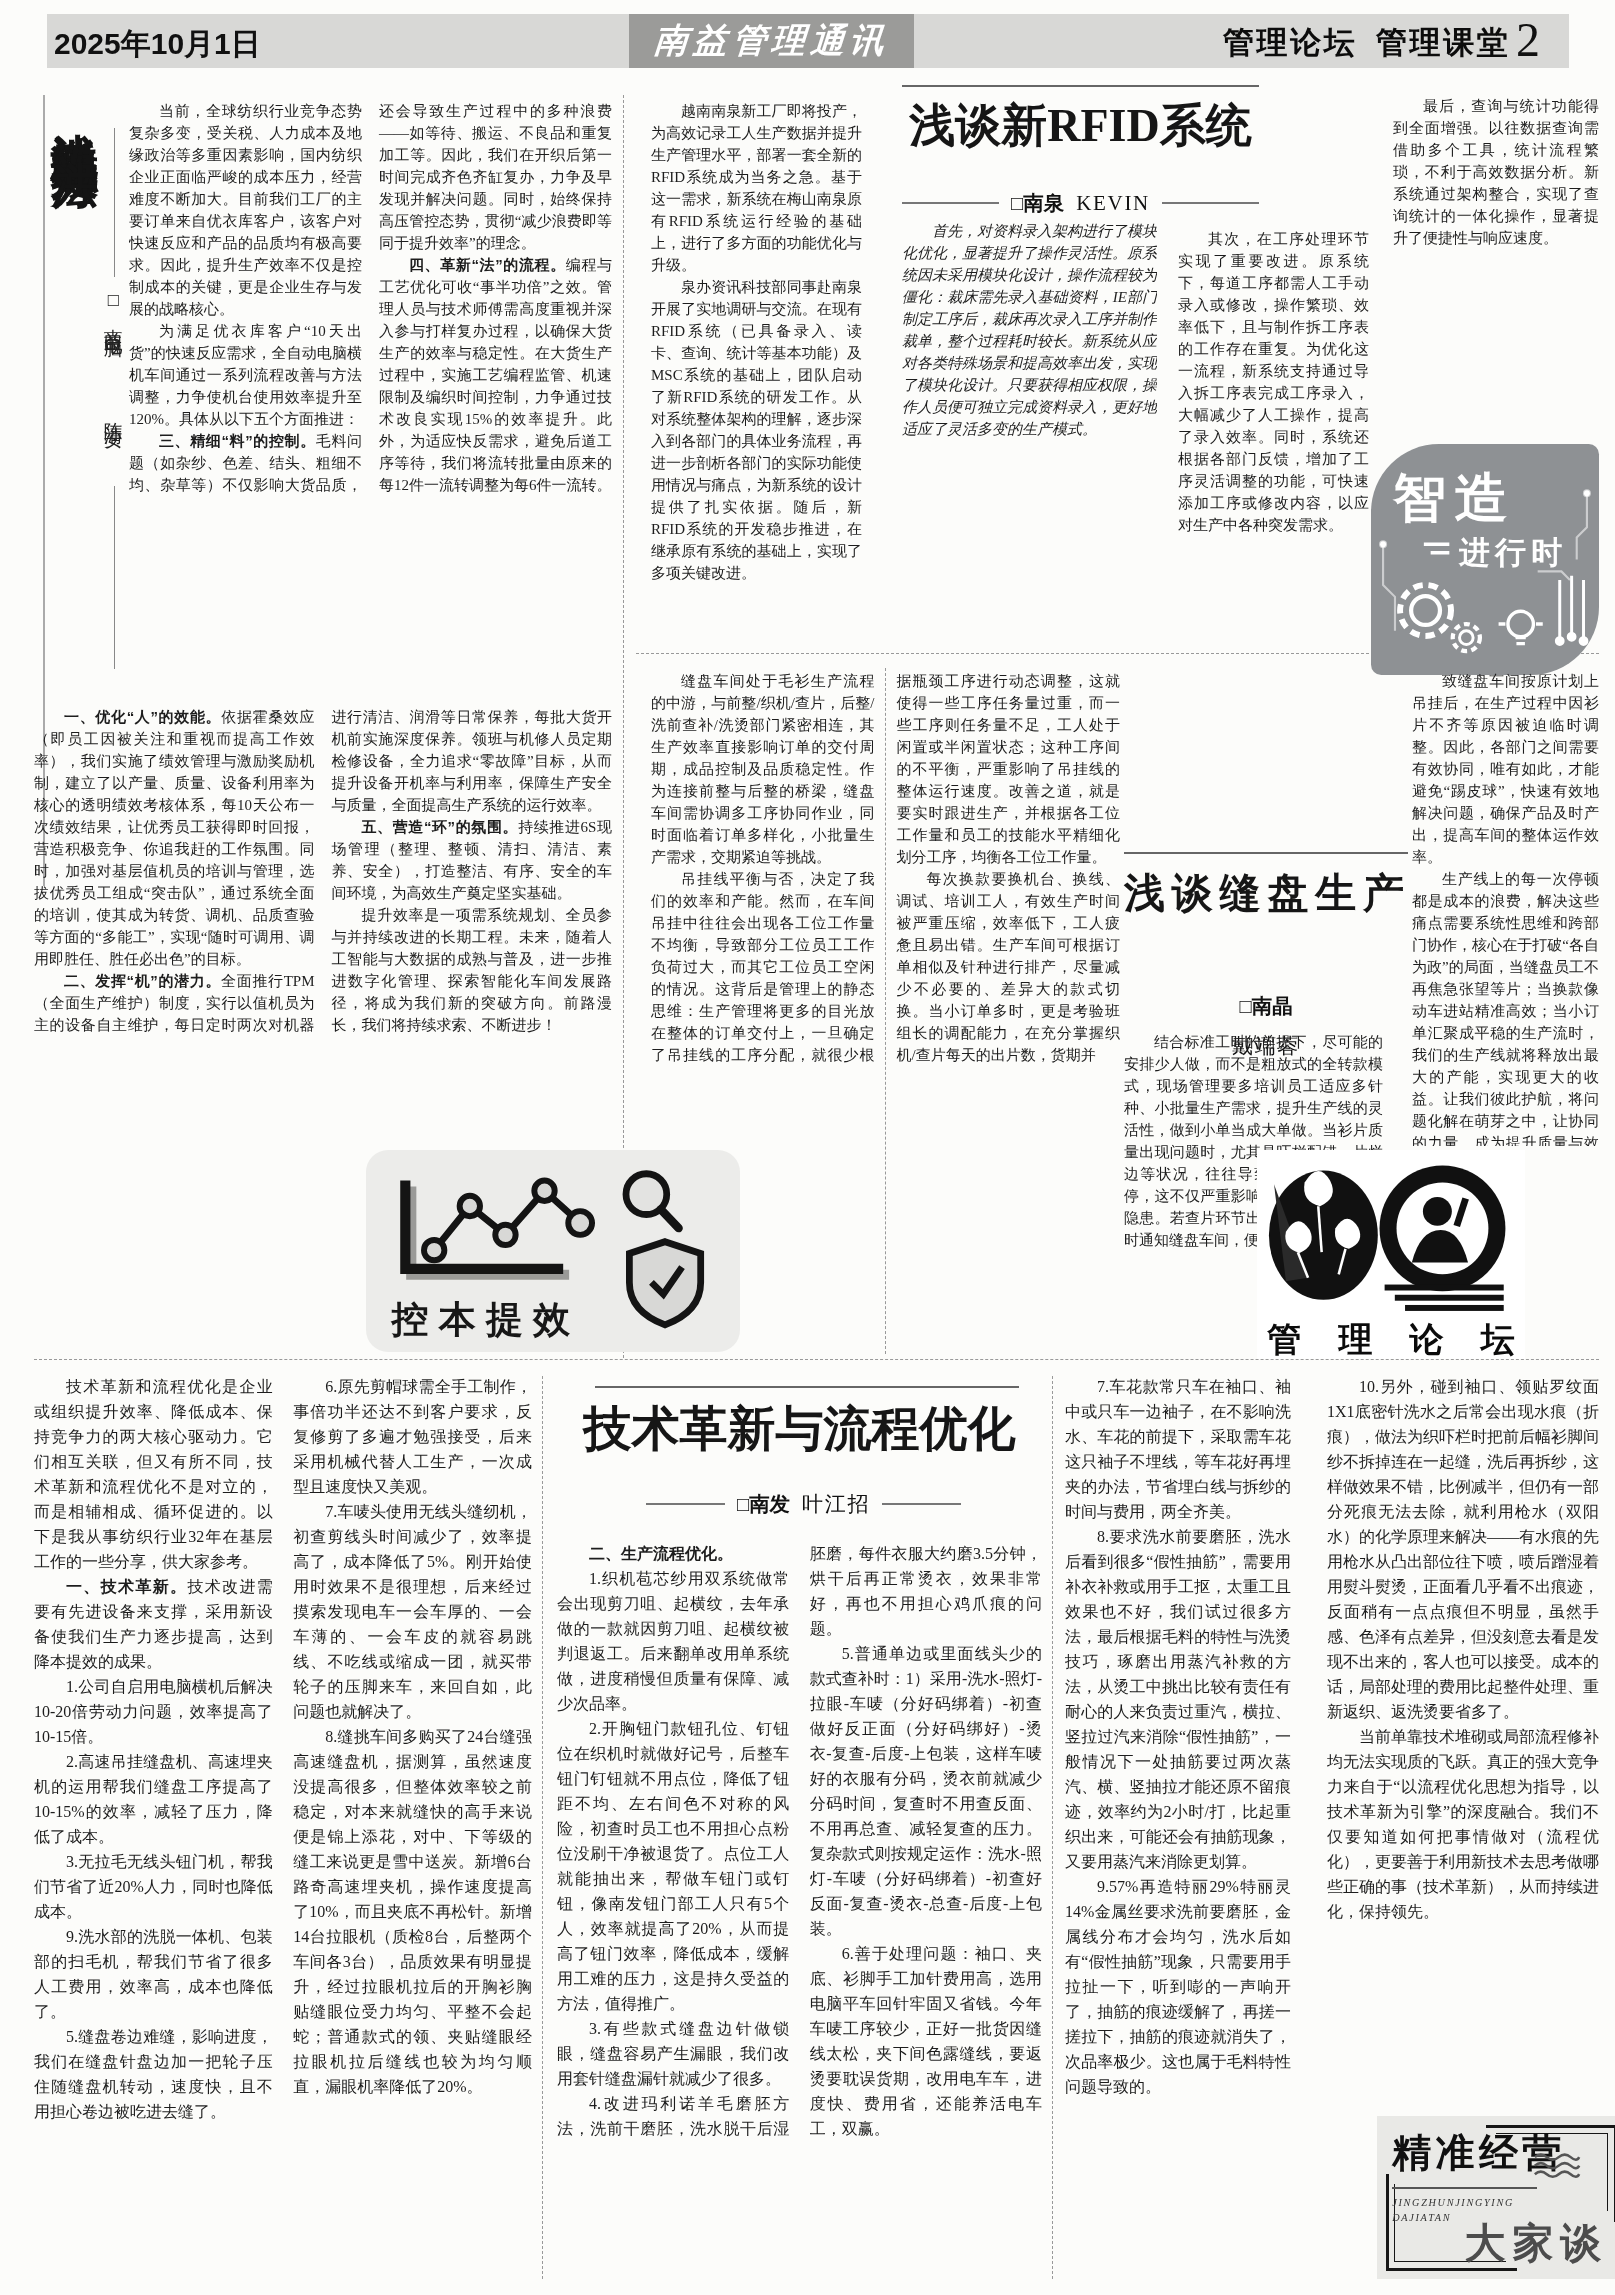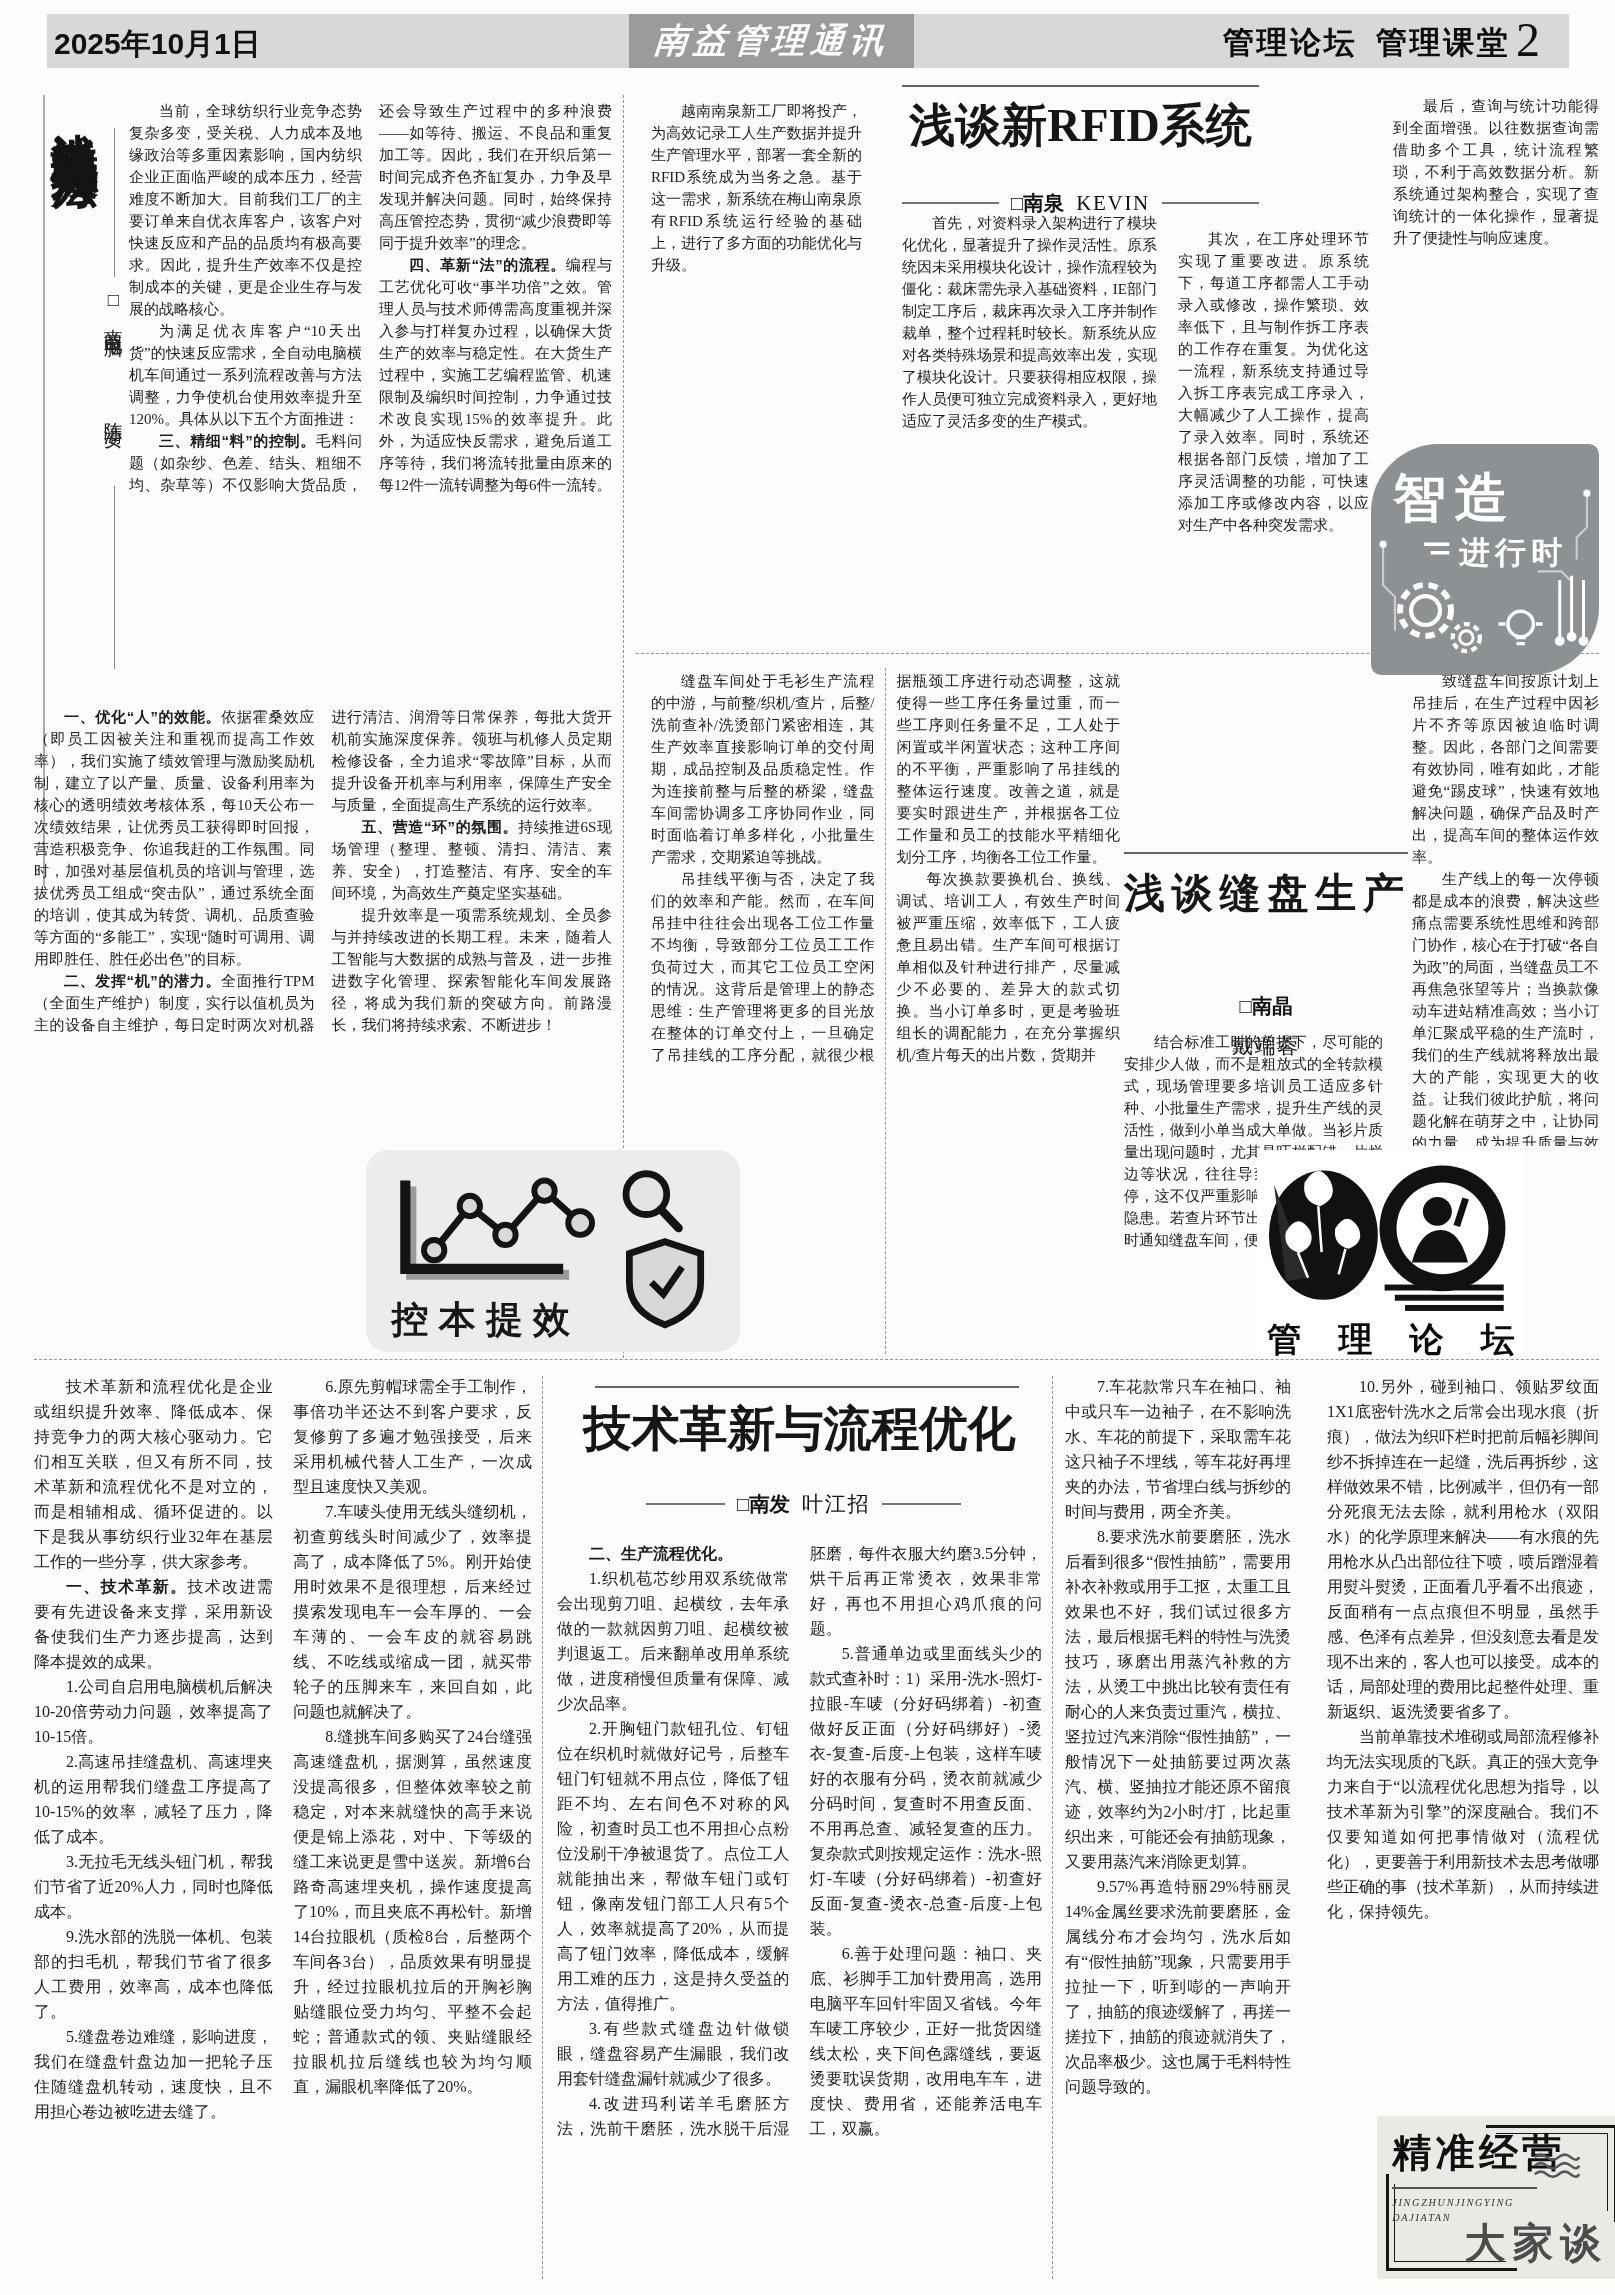--- a/index.html
+++ b/index.html
@@ -123,22 +123,23 @@
     <div class="hrule" style="left:902px;top:85px;width:357px;"></div>
     <div class="htitle" style="left:902px;top:95px;width:357px;font-size:46px;">浅谈新RFID系统</div>
     <div class="bylrow" style="left:902px;top:189px;width:357px;">
       <span class="ln"></span>
       <span class="bylorg">□南泉</span>
       <span class="bylau">KEVIN</span>
       <span class="ln"></span>
     </div>
     <div class="col" style="left:651px;top:100px;width:211px;height:544px;">
         <p>越南南泉新工厂即将投产，为高效记录工人生产数据并提升生产管理水平，部署一套全新的RFID系统成为当务之急。基于这一需求，新系统在梅山南泉原有RFID系统运行经验的基础上，进行了多方面的功能优化与升级。</p>
-      </div>
-    <div class="col" style="left:902px;top:212px;width:255px;height:420px;">
+        <p>泉办资讯科技部同事赴南泉开展了实地调研与交流。在现有RFID系统（已具备录入、读卡、查询、统计等基本功能）及MSC系统的基础上，团队启动了新RFID系统的研发工作。从对系统整体架构的理解，逐步深入到各部门的具体业务流程，再进一步剖析各部门的实际功能使用情况与痛点，为新系统的设计提供了扎实依据。随后，新RFID系统的开发稳步推进，在继承原有系统的基础上，实现了多项关键改进。</p>
+      </div>
+    <div class="col" style="left:902px;top:220px;width:255px;height:420px;font-style:italic;">
         <p>首先，对资料录入架构进行了模块化优化，显著提升了操作灵活性。原系统因未采用模块化设计，操作流程较为僵化：裁床需先录入基础资料，IE部门制定工序后，裁床再次录入工序并制作裁单，整个过程耗时较长。新系统从应对各类特殊场景和提高效率出发，实现了模块化设计。只要获得相应权限，操作人员便可独立完成资料录入，更好地适应了灵活多变的生产模式。</p>
       </div>
     <div class="col" style="left:1178px;top:228px;width:191px;height:420px;">
         <p>其次，在工序处理环节实现了重要改进。原系统下，每道工序都需人工手动录入或修改，操作繁琐、效率低下，且与制作拆工序表的工作存在重复。为优化这一流程，新系统支持通过导入拆工序表完成工序录入，大幅减少了人工操作，提高了录入效率。同时，系统还根据各部门反馈，增加了工序灵活调整的功能，可快速添加工序或修改内容，以应对生产中各种突发需求。</p>
       </div>
     <div class="col" style="left:1393px;top:95px;width:206px;height:338px;">
         <p>最后，查询与统计功能得到全面增强。以往数据查询需借助多个工具，统计流程繁琐，不利于高效数据分析。新系统通过架构整合，实现了查询统计的一体化操作，显著提升了便捷性与响应速度。</p>
       </div>
   </div>
 

